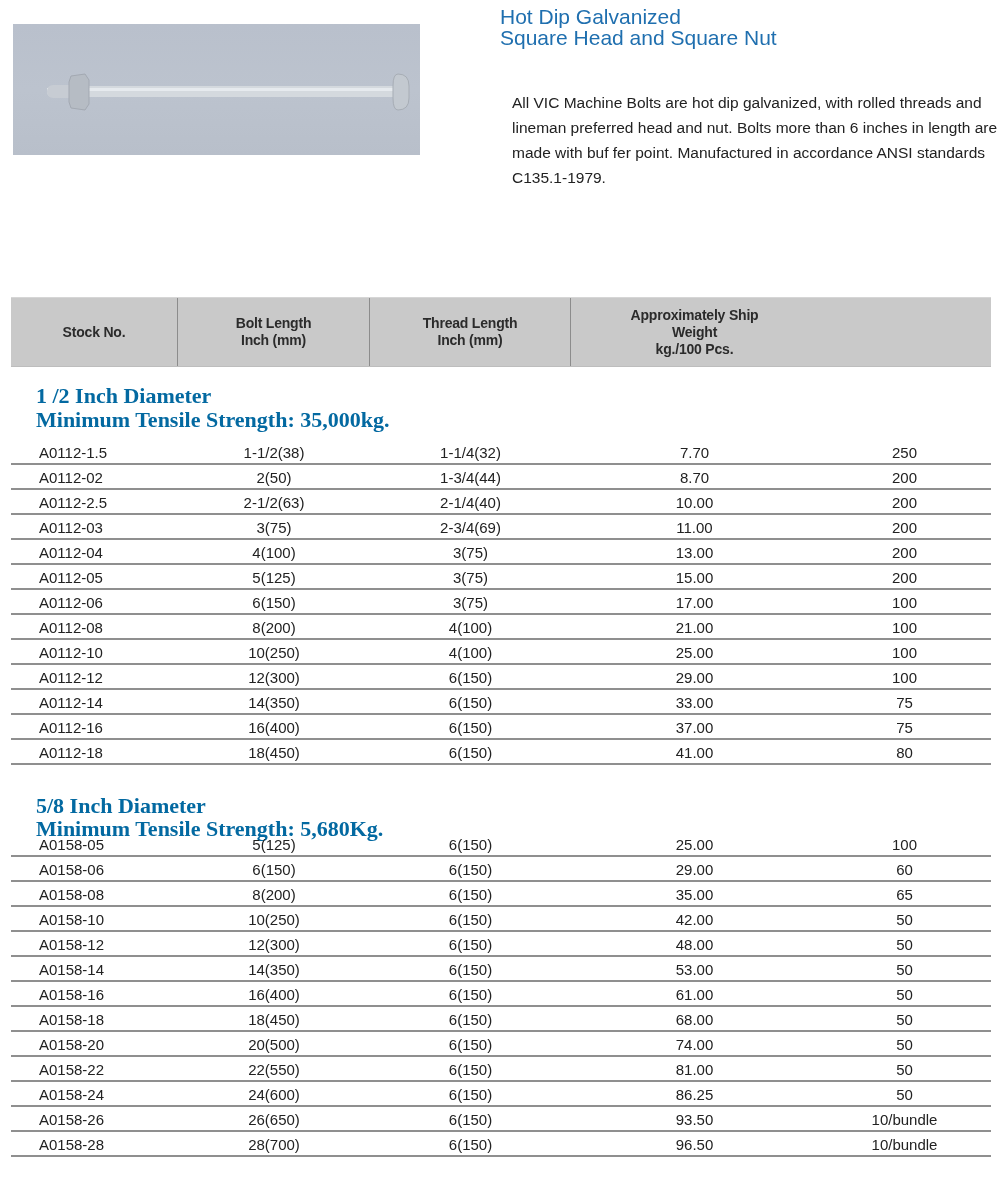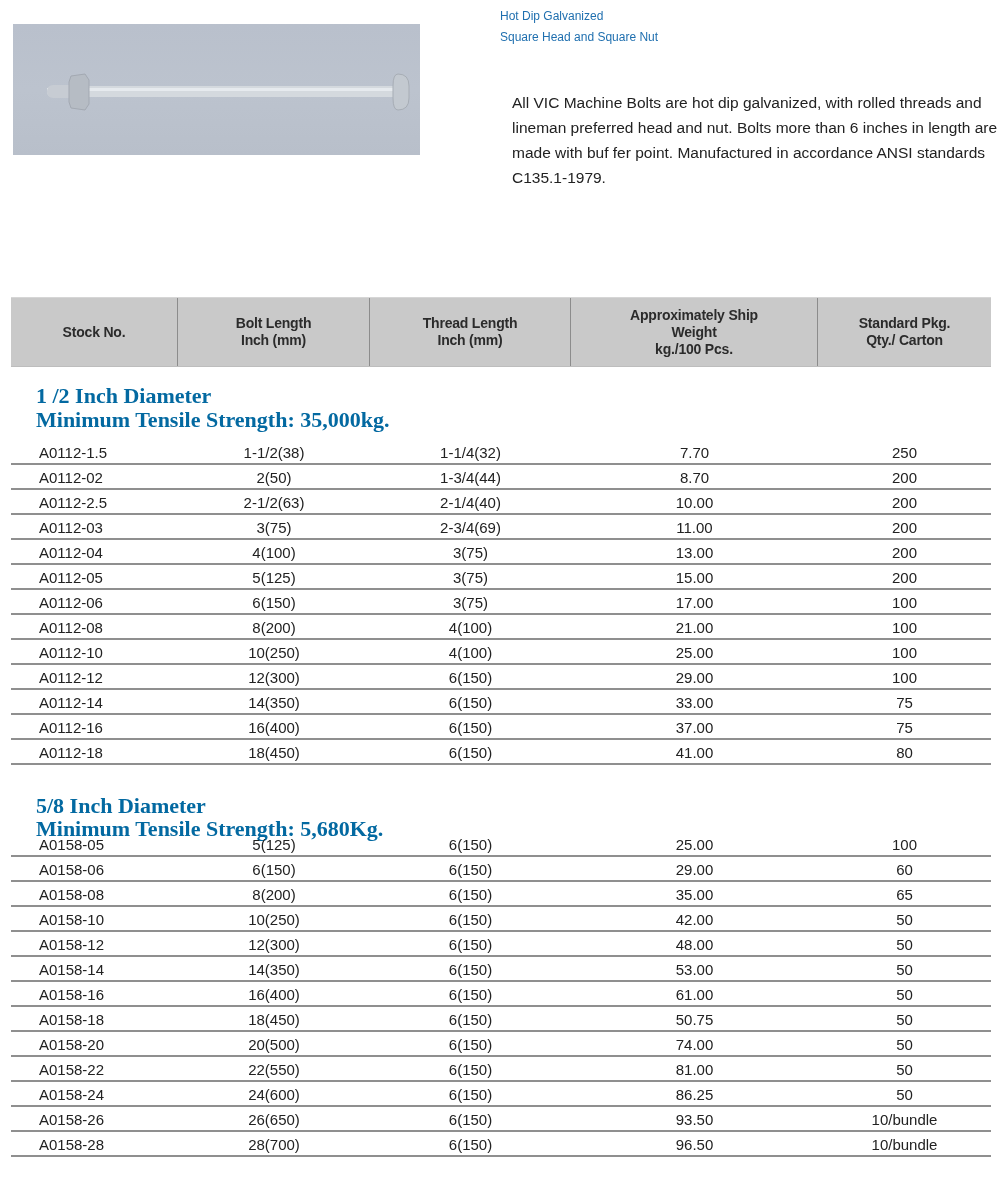--- a/index.html
+++ b/index.html
@@ -2,21 +2,21 @@
 <html><head>
 <meta charset="utf-8">
 <style>
   html, body { margin: 0; padding: 0; background: #ffffff; }
   body { width: 1000px; height: 1190px; position: relative; overflow: hidden; font-family: "Liberation Sans", sans-serif; color: #222; }
 
   .photo { position: absolute; left: 13px; top: 24px; width: 407px; height: 131px; background: linear-gradient(180deg, #b9c0cc 0%, #bcc3ce 50%, #b8bfca 100%); }
   .photo svg { position: absolute; left: 0; top: 0; width: 100%; height: 100%; }
 
   .title-block { position: absolute; left: 500px; top: 6px; }
-  .title-line { font-size: 12px; color: #1f6faf; line-height: 21px; margin: 0; }
+  .title-line { font-size: 21px; color: #1f6faf; line-height: 21px; margin: 0; }
   .desc { position: absolute; left: 500px; top: 78px; width: 495px; font-size: 15.5px; line-height: 25px; color: #222; margin: 12px; }
 
   .thead { position: absolute; left: 11px; top: 297px; width: 980px; height: 68px; background: #c9c9c9; display: flex; border-top: 1px solid #d6d6d6; border-bottom: 1px solid #bdbdbd; }
   .th { display: flex; align-items: center; justify-content: center; text-align: center; font-weight: bold; font-size: 14px; line-height: 17px; color: #2b2b2b; border-right: 1px solid #8c8c8c; box-sizing: border-box; height: 100%; flex-direction: column; letter-spacing: -0.2px; }
   .th:last-child { border-right: none; }
   .c1 { width: 167px; }
   .c2 { width: 192px; }
   .c3 { width: 201px; }
   .c4 { width: 247px; }
   .c5 { width: 173px; }
@@ -64,24 +64,20 @@
   </div>
   <div class="th c3">
     <span>Thread Length</span>
     <span>Inch (mm)</span>
   </div>
   <div class="th c4">
     <span>Approximately Ship</span>
     <span>Weight</span>
     <span>kg./100 Pcs.</span>
   </div>
-  <div class="th c5">
-    <span>Standard Pkg.</span>
-    <span>Qty./ Carton</span>
-  </div>
 </div>
 
 <div>
   <p class="sec-title" style="top:385px;">1 /2 Inch Diameter</p>
   <p class="sec-title" style="top:409px;">Minimum Tensile Strength: 35,000kg.</p>
   <div class="rows" id="rows-0" style="top:440px;">
       <div class="row">
         <div class="cell stock">A0112-1.5</div>
         <div class="cell len">1-1/2(38)</div>
         <div class="cell thr">1-1/4(32)</div>
@@ -225,21 +221,21 @@
         <div class="cell stock">A0158-16</div>
         <div class="cell len">16(400)</div>
         <div class="cell thr">6(150)</div>
         <div class="cell wt">61.00</div>
         <div class="cell qty">50</div>
       </div>
       <div class="row">
         <div class="cell stock">A0158-18</div>
         <div class="cell len">18(450)</div>
         <div class="cell thr">6(150)</div>
-        <div class="cell wt">50.75</div>
+        <div class="cell wt">68.00</div>
         <div class="cell qty">50</div>
       </div>
       <div class="row">
         <div class="cell stock">A0158-20</div>
         <div class="cell len">20(500)</div>
         <div class="cell thr">6(150)</div>
         <div class="cell wt">74.00</div>
         <div class="cell qty">50</div>
       </div>
       <div class="row">

